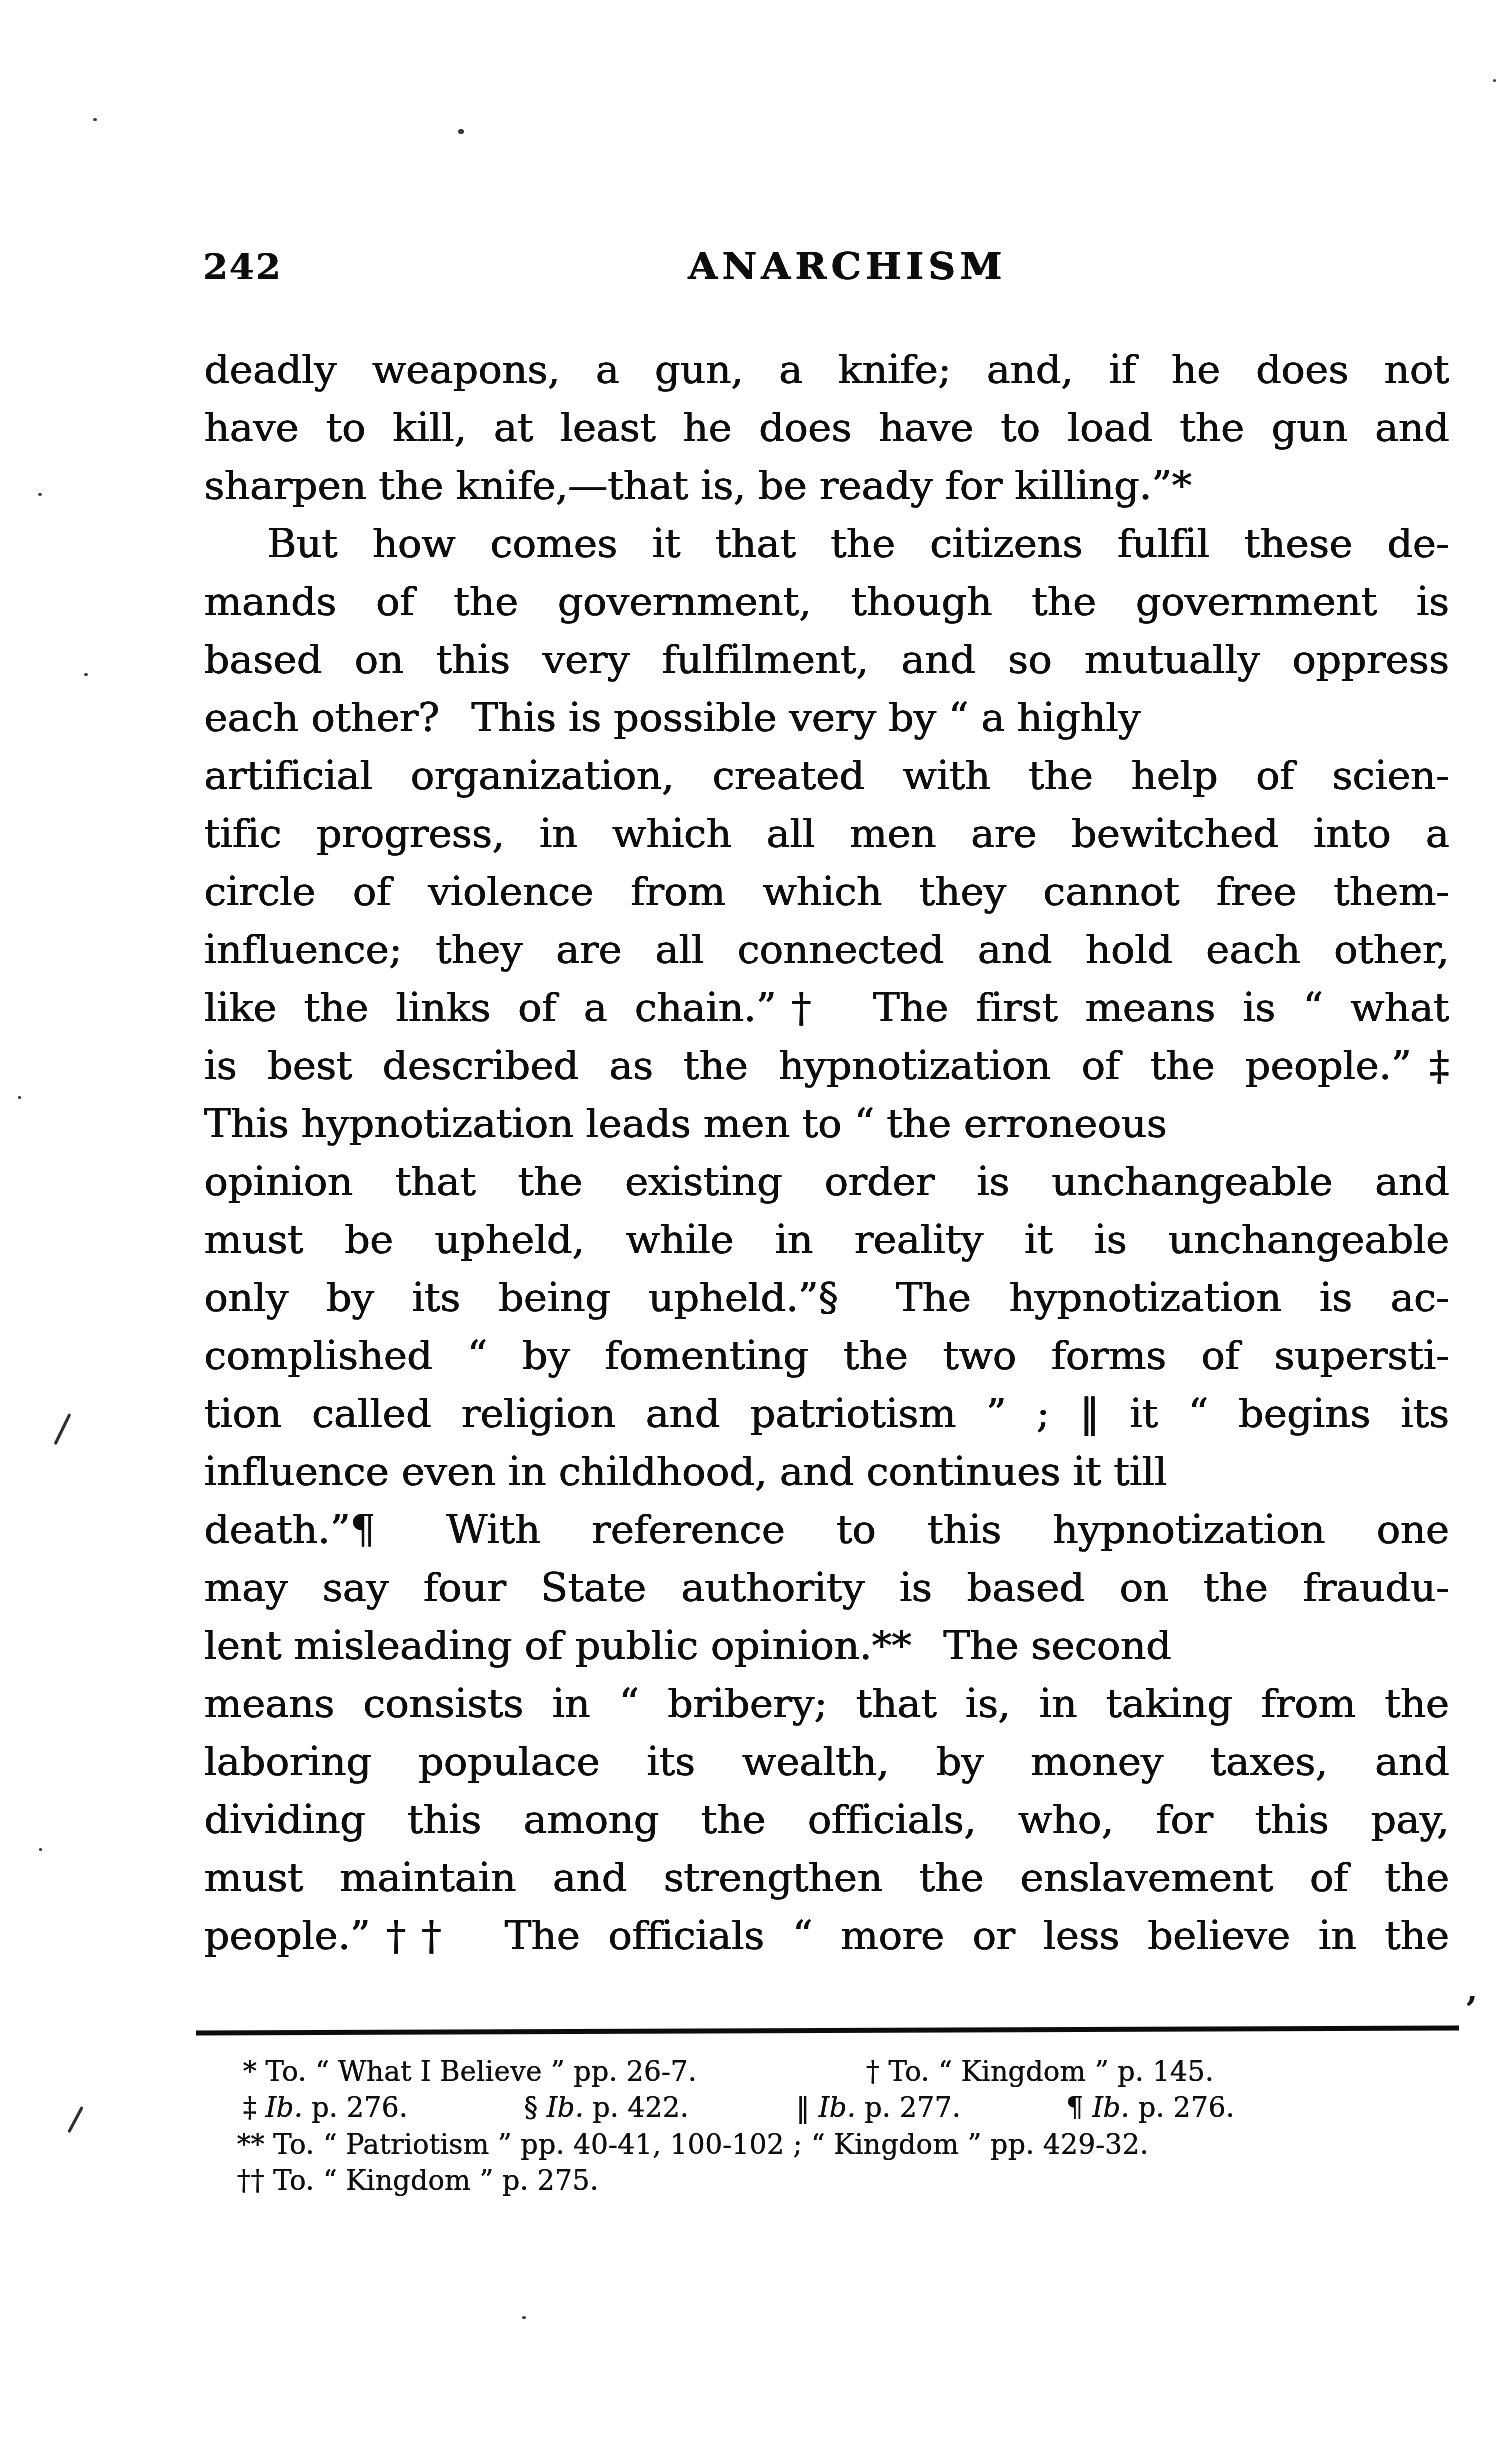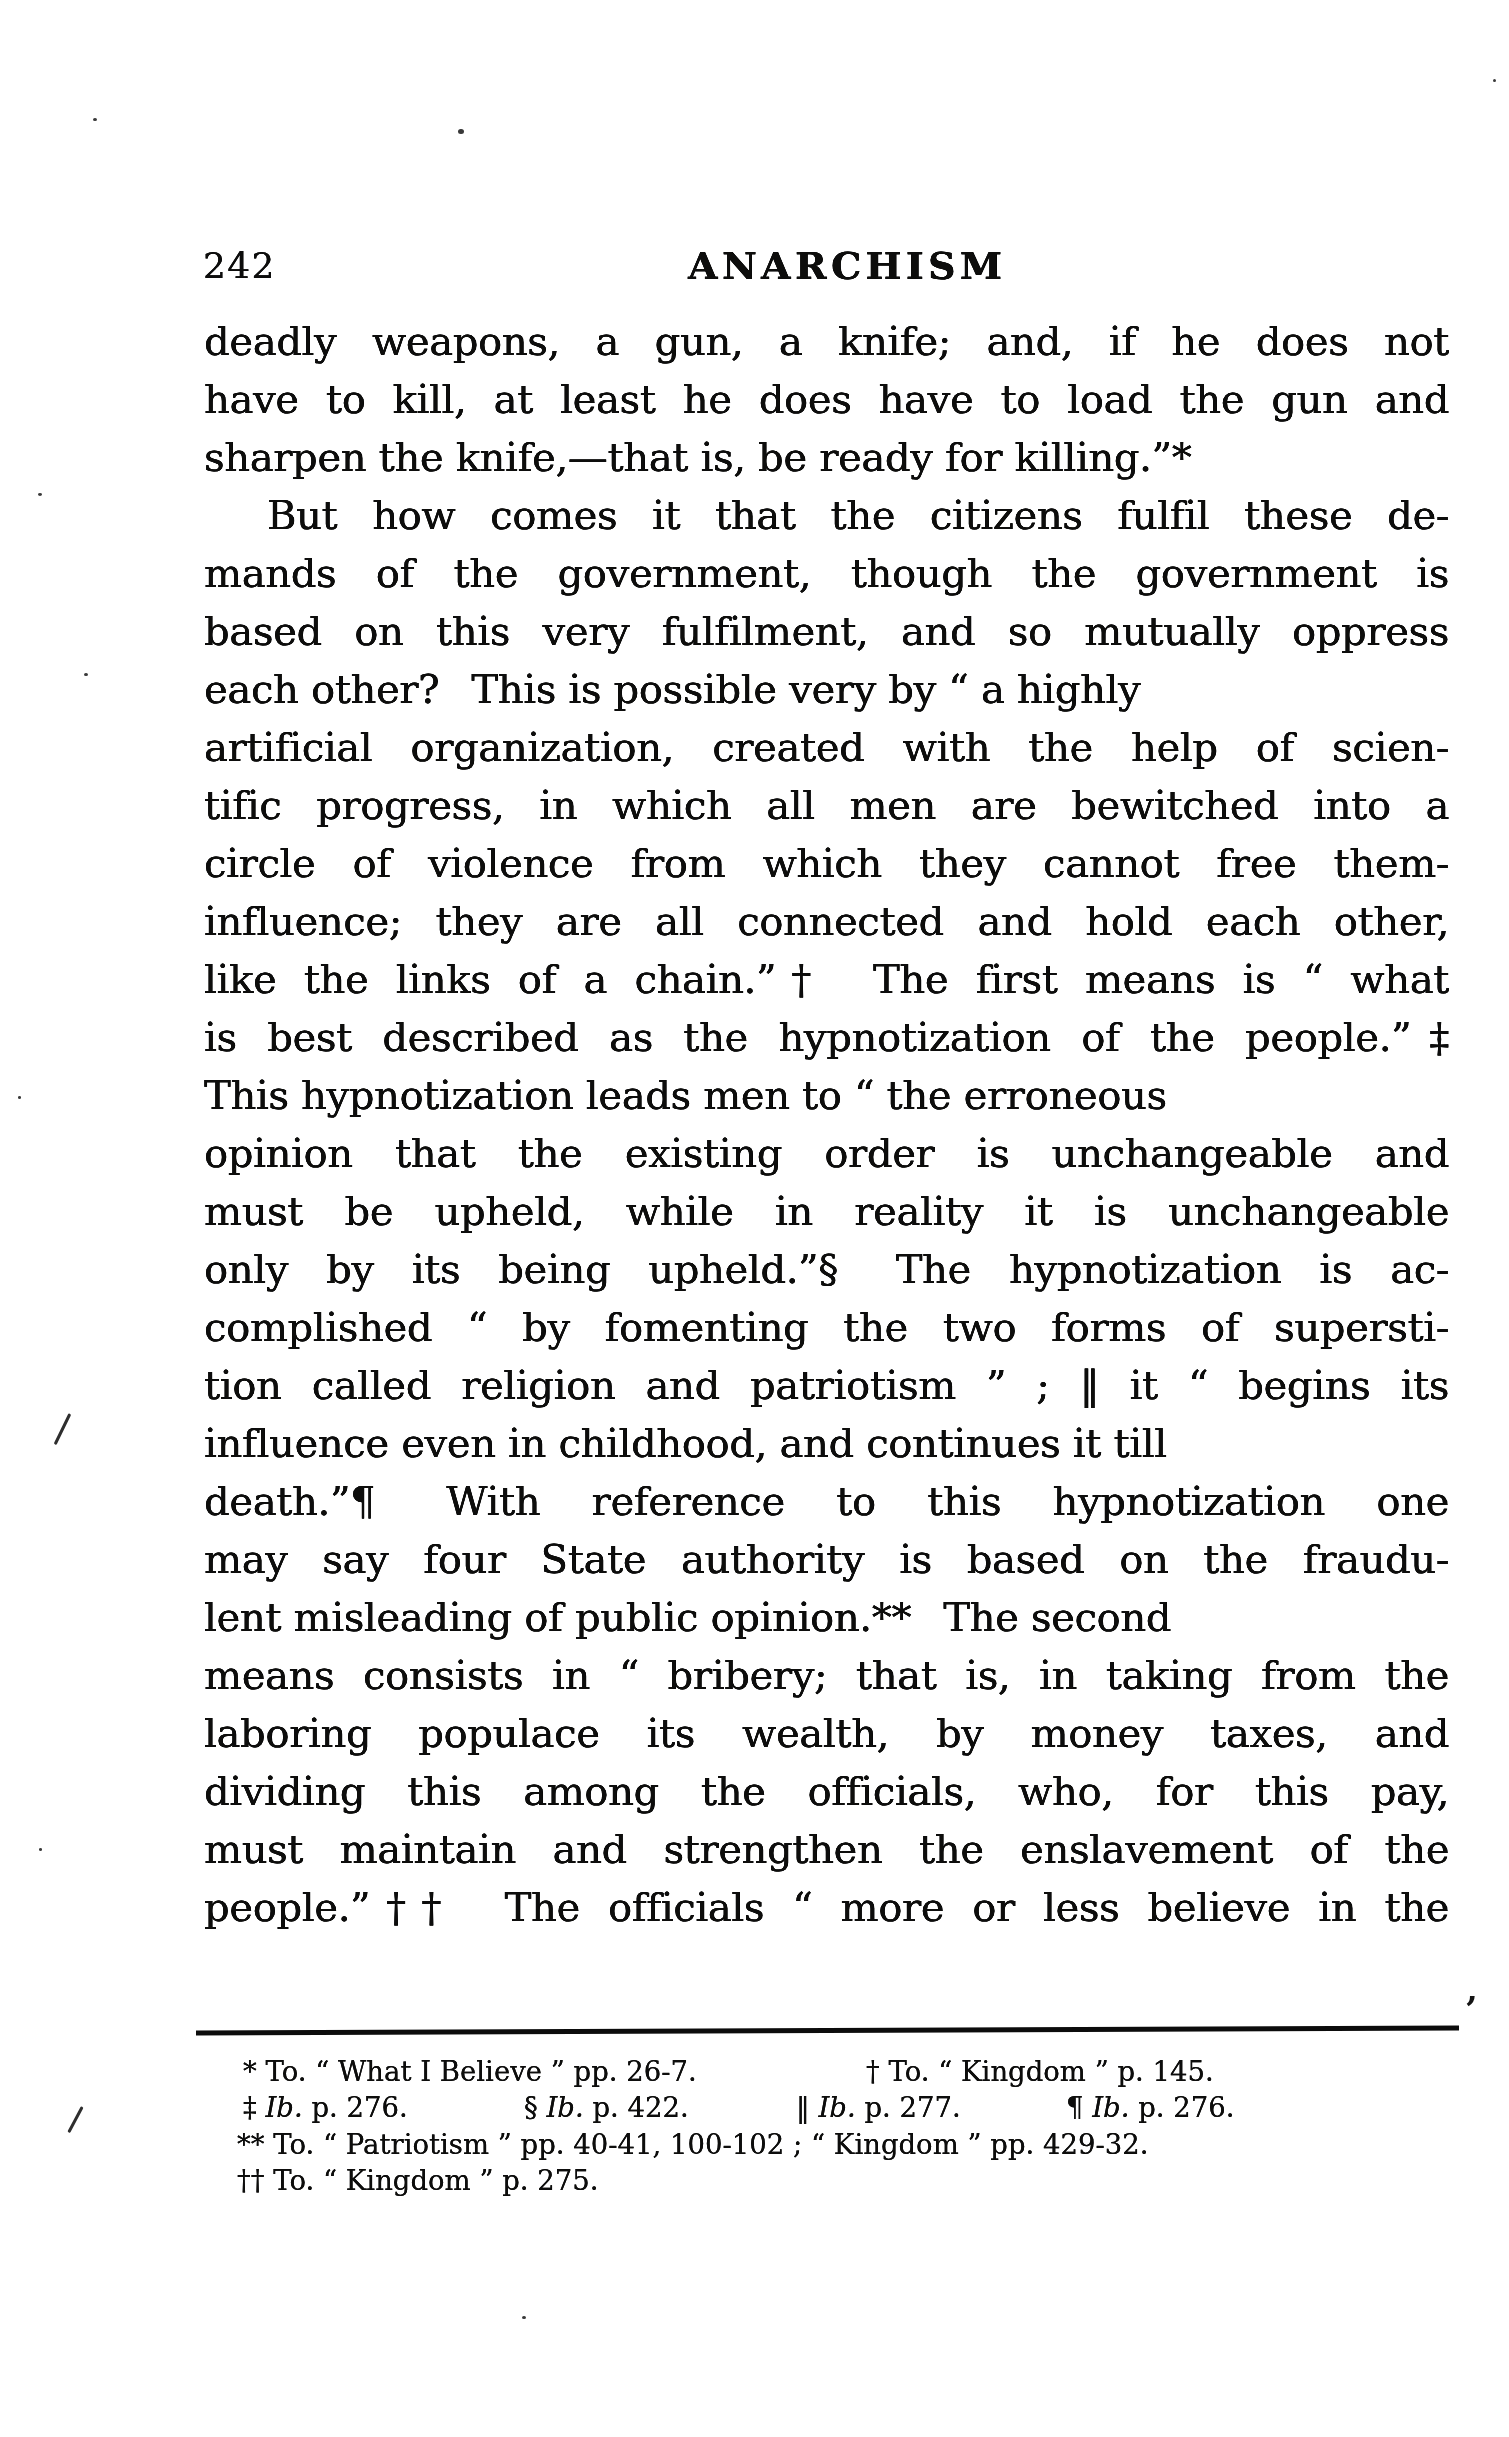--- a/index.html
+++ b/index.html
@@ -8,32 +8,32 @@
     width:1510px;height:2438px;
     background:#ffffff;
     overflow:hidden;
     font-family:"DejaVu Serif","Liberation Serif",serif;
     color:#0d0d0c;
   }
   
   .header{position:absolute;top:247px;left:0;width:1510px;height:44px;}
   .pagenum{
     position:absolute;left:203px;top:0;
-    font-size:36px;font-weight:normal;line-height:38px;
+    font-size:36px;font-weight:bold;line-height:38px;
     letter-spacing:1.3px;text-shadow:0 0 0.6px #000;
   }
   .running-title{
     position:absolute;left:688px;top:0;
     font-size:38px;line-height:38px;letter-spacing:4.4px;
     text-shadow:0 0 0.6px #000, 0.3px 0 #000;
     font-weight:bold;
   }
   
   .body{
-    position:absolute;left:204px;top:312px;width:1245px;
+    position:absolute;left:204px;top:340px;width:1245px;
     font-size:40px;line-height:58px;letter-spacing:-0.3px;
     text-shadow:0 0 0.6px #000, 0.3px 0 #000;
   }
   .ln{height:58px;overflow:hidden;text-align:justify;}
   .ln.j{text-align-last:justify;}
   .ln.indent{text-indent:63px;}
   
   .rule{
     position:absolute;left:196px;top:2028px;width:1263px;height:5px;
     background:#0c0c0c;transform:rotate(-0.22deg);

